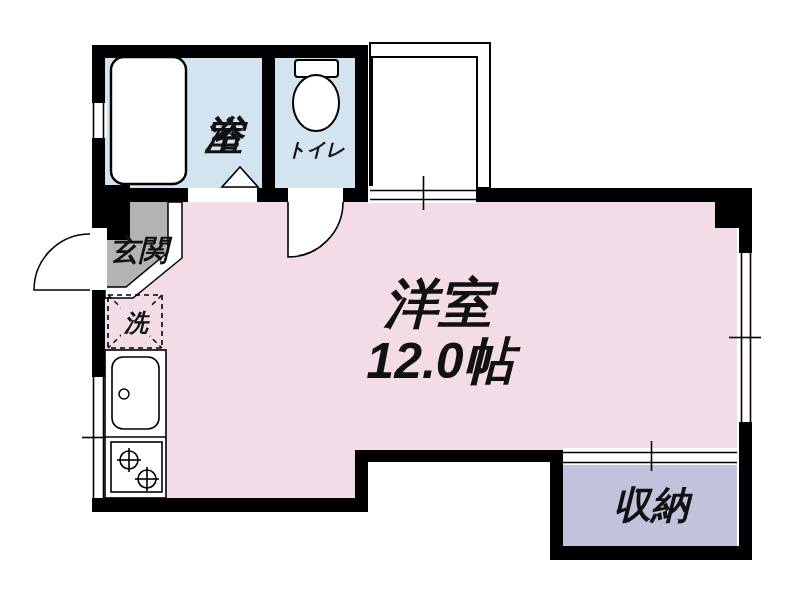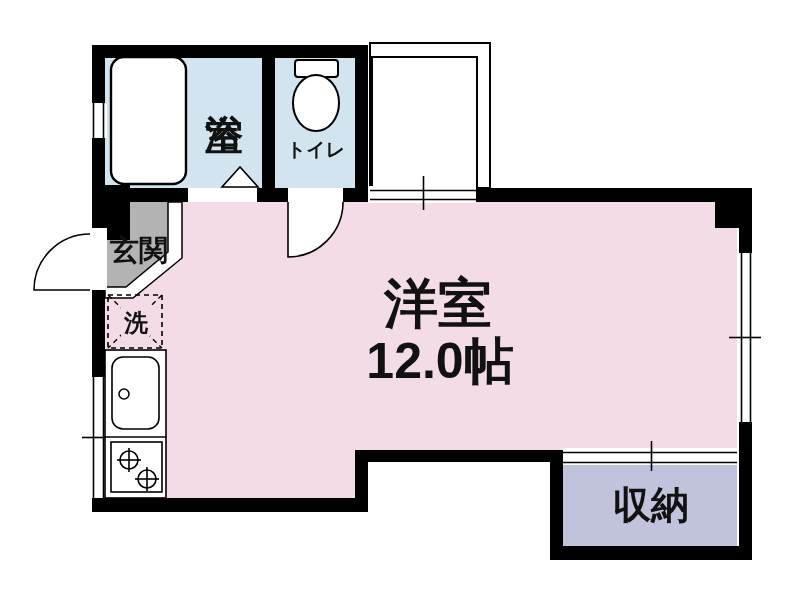--- a/index.html
+++ b/index.html
@@ -1,17 +1,17 @@
 <!DOCTYPE html>
 <html><head>
 <meta charset="utf-8">
 <style>
   html,body { margin:0; padding:0; background:#fff; }
   .stage { width:680px; height:603px; position:relative; background:#fff;
-           font-family:"Liberation Sans", sans-serif; }
+           font-family:"Liberation Sans", sans-serif;font-style:italic; }
   svg text { font-family:"Liberation Sans", sans-serif; fill:#111; }
 </style>
 </head>
 <body>
 
 <div class="stage">
 <svg width="800" height="603" viewBox="0 0 800 603">
 
   <rect x="0" y="0" width="800" height="603" fill="#ffffff"></rect>
 

